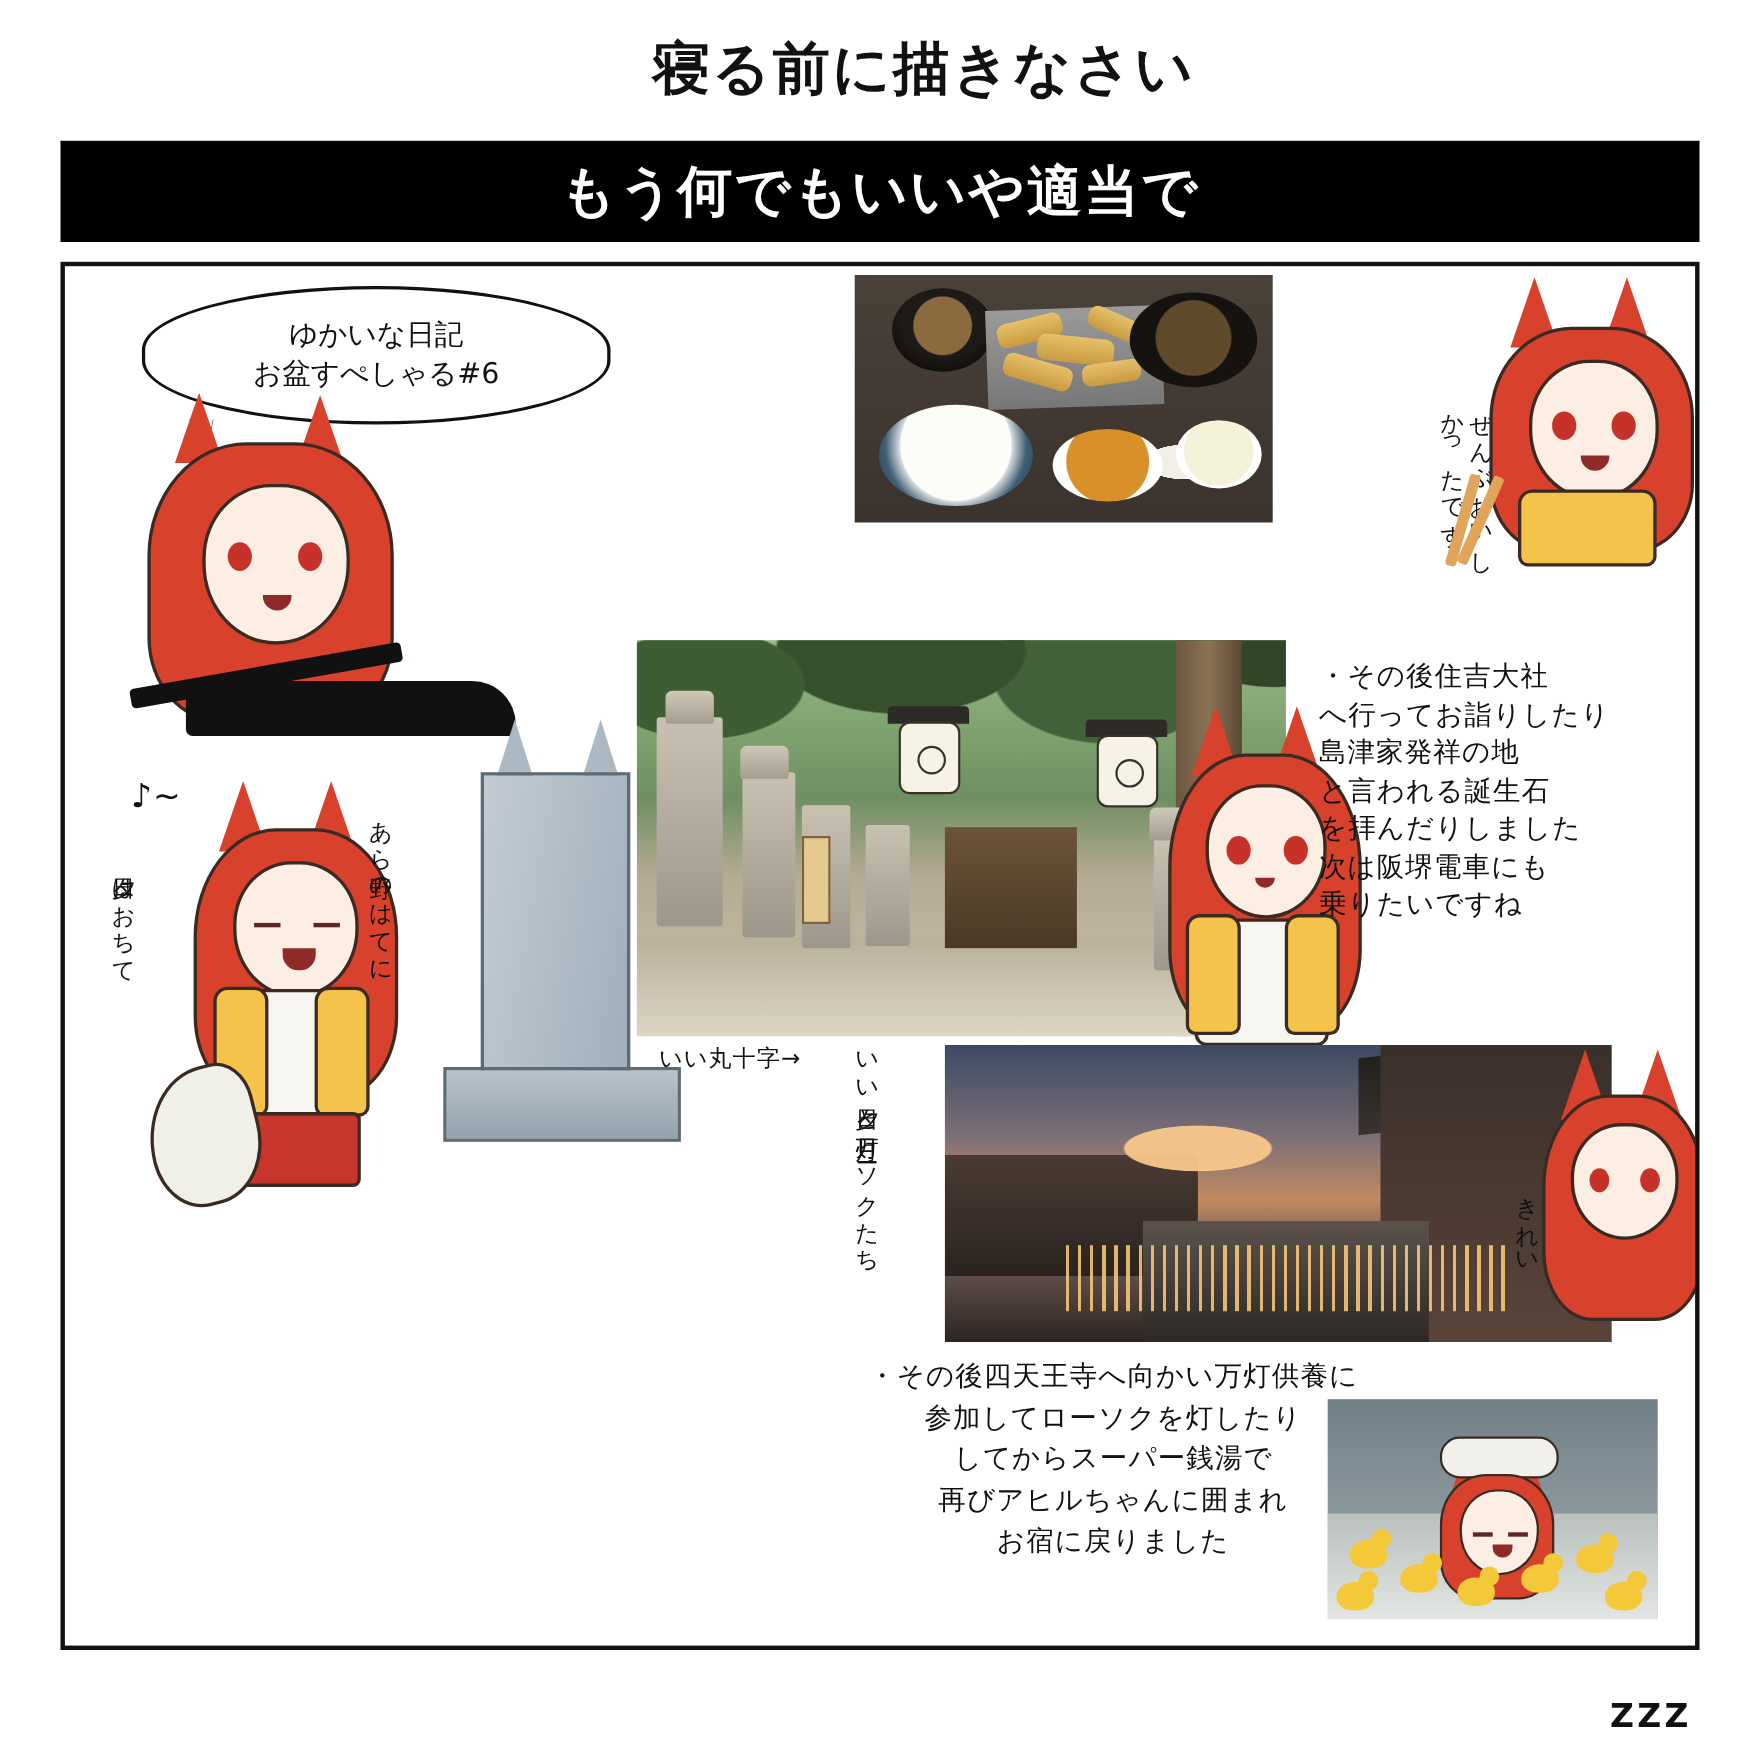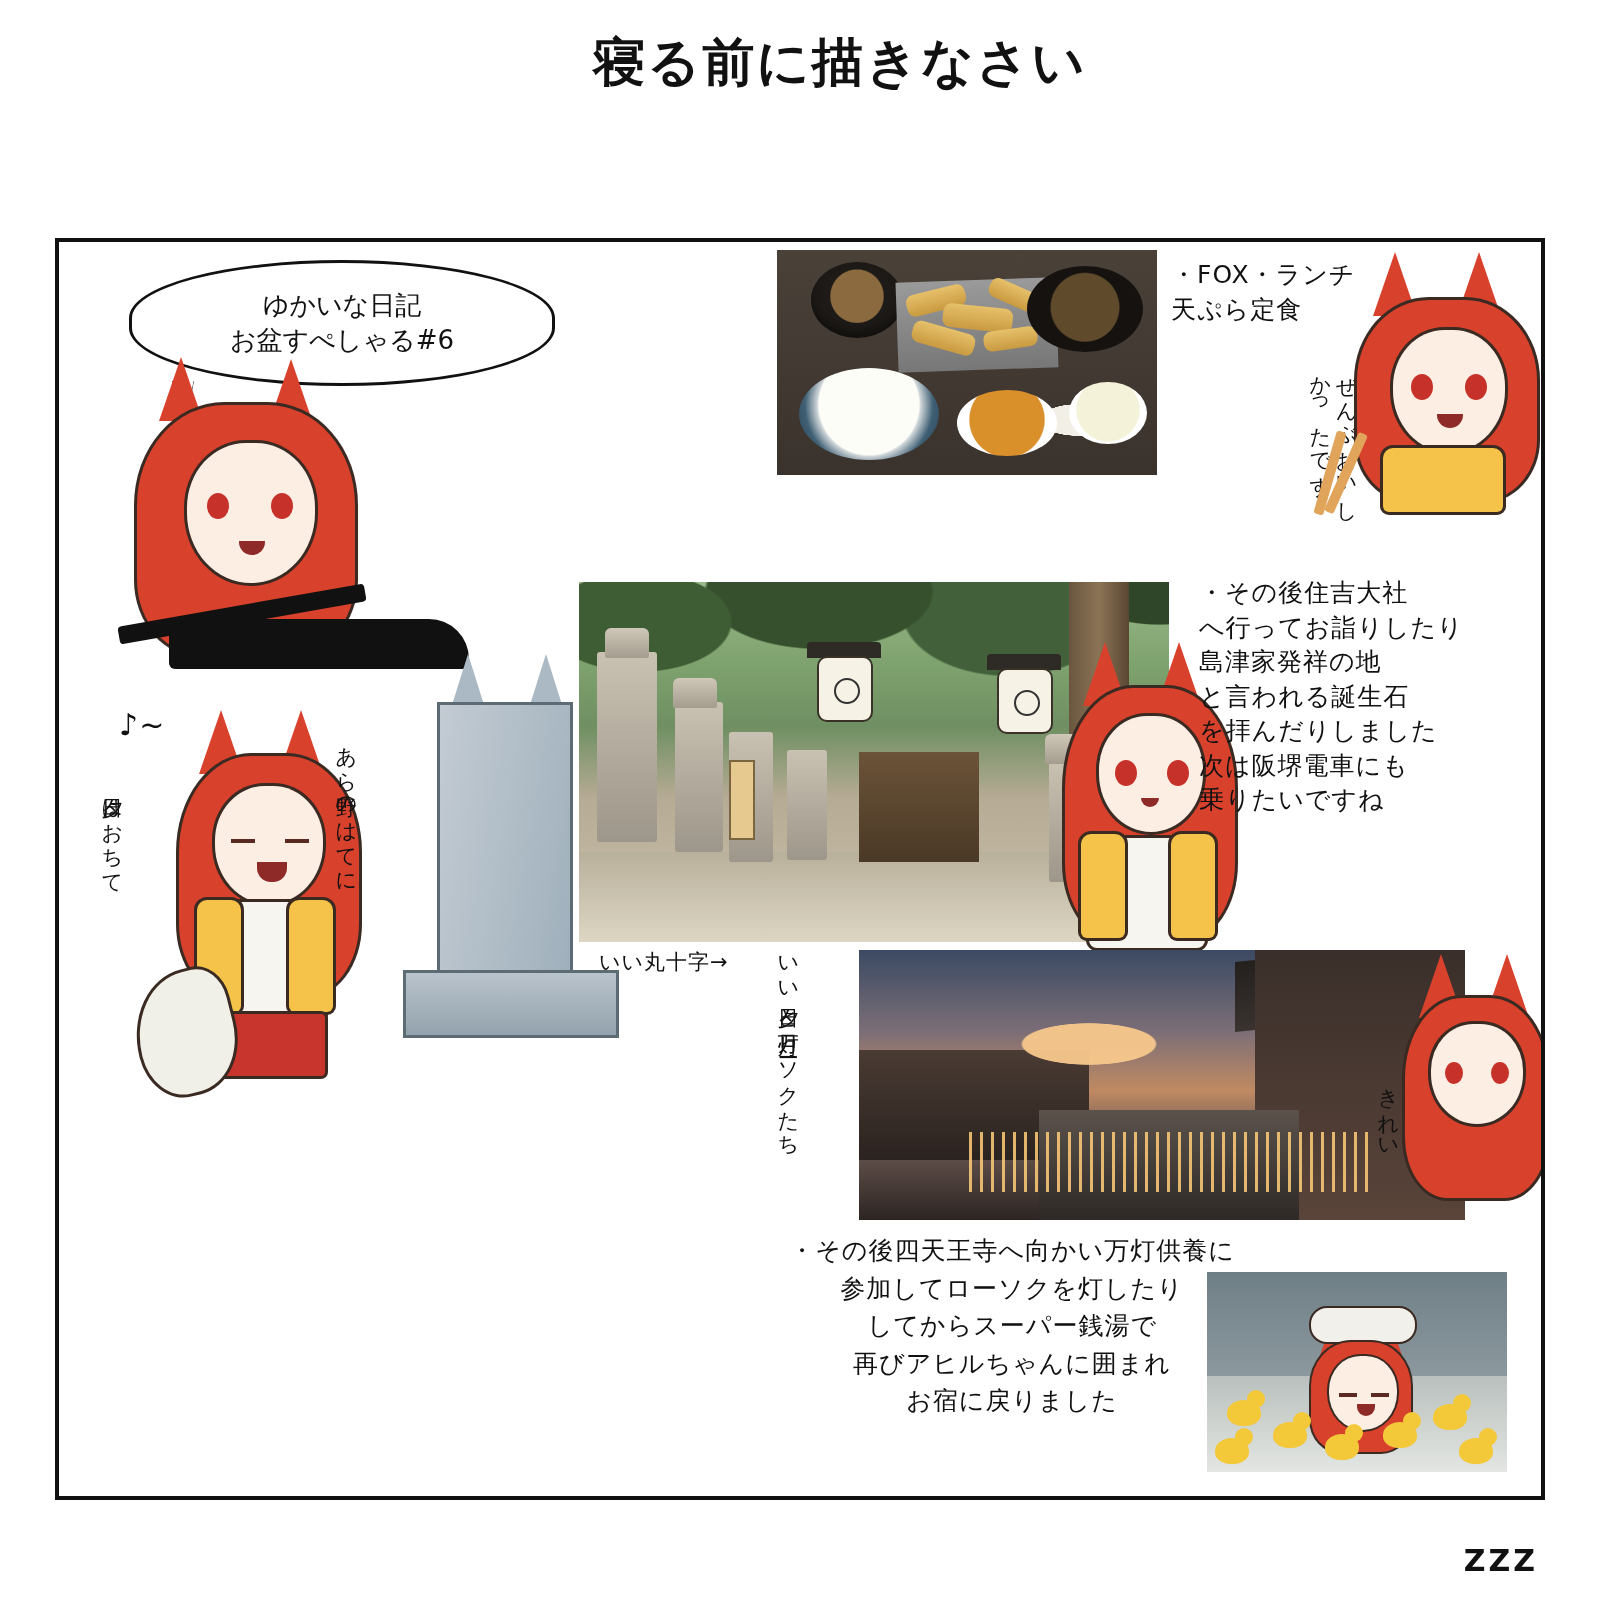--- a/index.html
+++ b/index.html
@@ -313,20 +313,23 @@
     border: 3px solid #5c6b74;
   }
 </style>
 </head>
 <body>
 
 <div class="page">
 
   <div class="top-title">寝る前に描きなさい</div>
 
+  <div class="subtitle-bar">
+    <span>もう何でもいいや適当で</span>
+  </div>
 
   <div class="comic">
 
     <div class="bubble">
       <span>ゆかいな日記</span>
       <span>お盆すぺしゃる#6</span>
       <span class="tail"></span>
     </div>
 
     <div class="char" style="left:40px; top:115px; width:420px; height:320px;">
@@ -350,22 +353,20 @@
         <div class="tempura" style="left:14px; top:46px; width:64px; height:22px; transform:rotate(18deg);"></div>
         <div class="tempura" style="left:86px; top:50px; width:54px; height:20px; transform:rotate(-6deg);"></div>
         <div class="tempura" style="left:92px; top:6px; width:50px; height:20px; transform:rotate(26deg);"></div>
       </div>
       <div class="fd bowl-soba"></div>
       <div class="fd rice"></div>
       <div class="fd sauce"></div>
       <div class="fd pickle"></div>
     </div>
 
-    <div class="hw" style="left:1112px; top:16px; width:230px;">・FOX・ランチ
-天ぷら定食</div>
 
     <div class="hw vert small" style="left:1248px; top:120px; height:150px;">ぜんぶおいしかったです</div>
 
     <div class="char" style="left:1290px; top:10px; width:200px; height:260px;">
       <div class="fox-ear" style="left:24px; top:0;"></div>
       <div class="fox-ear" style="left:108px; top:0;"></div>
       <div class="hair-long" style="left:8px; top:48px; width:180px; height:200px; box-shadow:0 0 0 3px #3a2a22;"></div>
       <div class="face" style="left:44px; top:78px; width:112px; height:122px; box-shadow:0 0 0 3px #3a2a22;"></div>
       <div class="eye" style="left:62px; top:122px;"></div>
       <div class="eye" style="left:116px; top:122px;"></div>
@@ -406,21 +407,21 @@
       <div class="hair-long" style="left:6px; top:46px; width:170px; height:250px; box-shadow:0 0 0 3px #3a2a22;"></div>
       <div class="face" style="left:40px; top:74px; width:104px; height:116px; box-shadow:0 0 0 3px #3a2a22;"></div>
       <div class="eye" style="left:56px; top:118px;"></div>
       <div class="eye" style="left:108px; top:118px;"></div>
       <div class="mouth" style="left:82px; top:156px; width:18px; height:9px;"></div>
       <div class="body-white" style="left:30px; top:196px; width:116px; height:110px; box-shadow:0 0 0 3px #3a2a22;"></div>
       <div class="body-vest" style="left:22px; top:192px; width:44px; height:104px; box-shadow:0 0 0 3px #3a2a22;"></div>
       <div class="body-vest" style="left:112px; top:192px; width:44px; height:104px; box-shadow:0 0 0 3px #3a2a22;"></div>
     </div>
 
-    <div class="hw" style="left:1140px; top:334px; width:330px;">・その後住吉大社
+    <div class="hw" style="left:1140px; top:356px; width:330px;">・その後住吉大社
 へ行ってお詣りしたり
 島津家発祥の地
 と言われる誕生石
 を拝んだりしました
 次は阪堺電車にも
 乗りたいですね</div>
 
     <div class="hw" style="left:60px; top:462px; font-size:30px;">♪~</div>
 
     <div class="char" style="left:110px; top:468px; width:210px; height:370px;">

